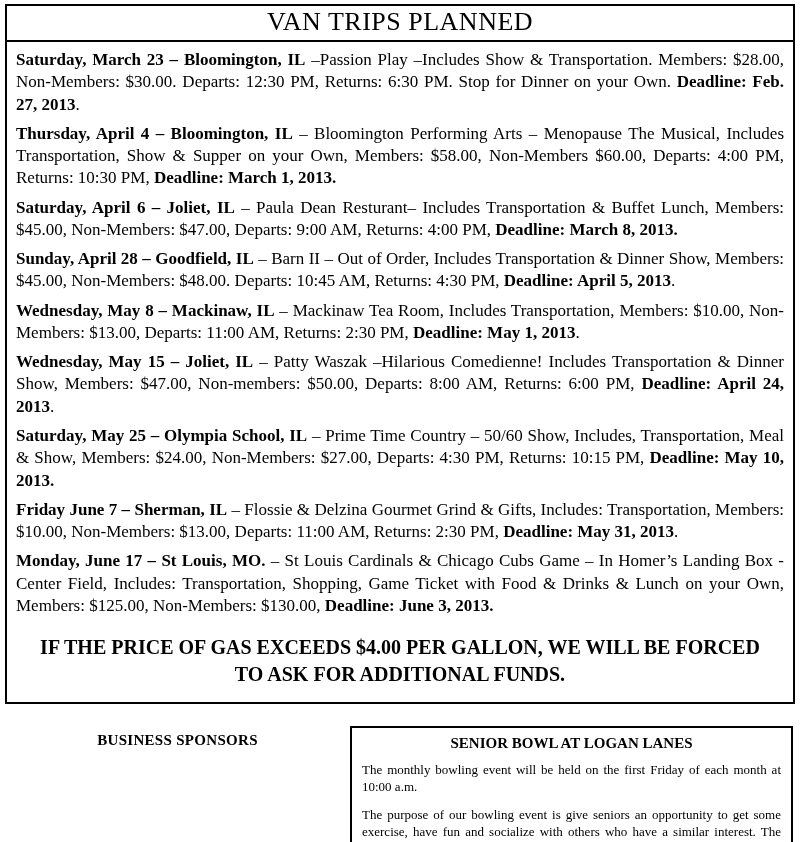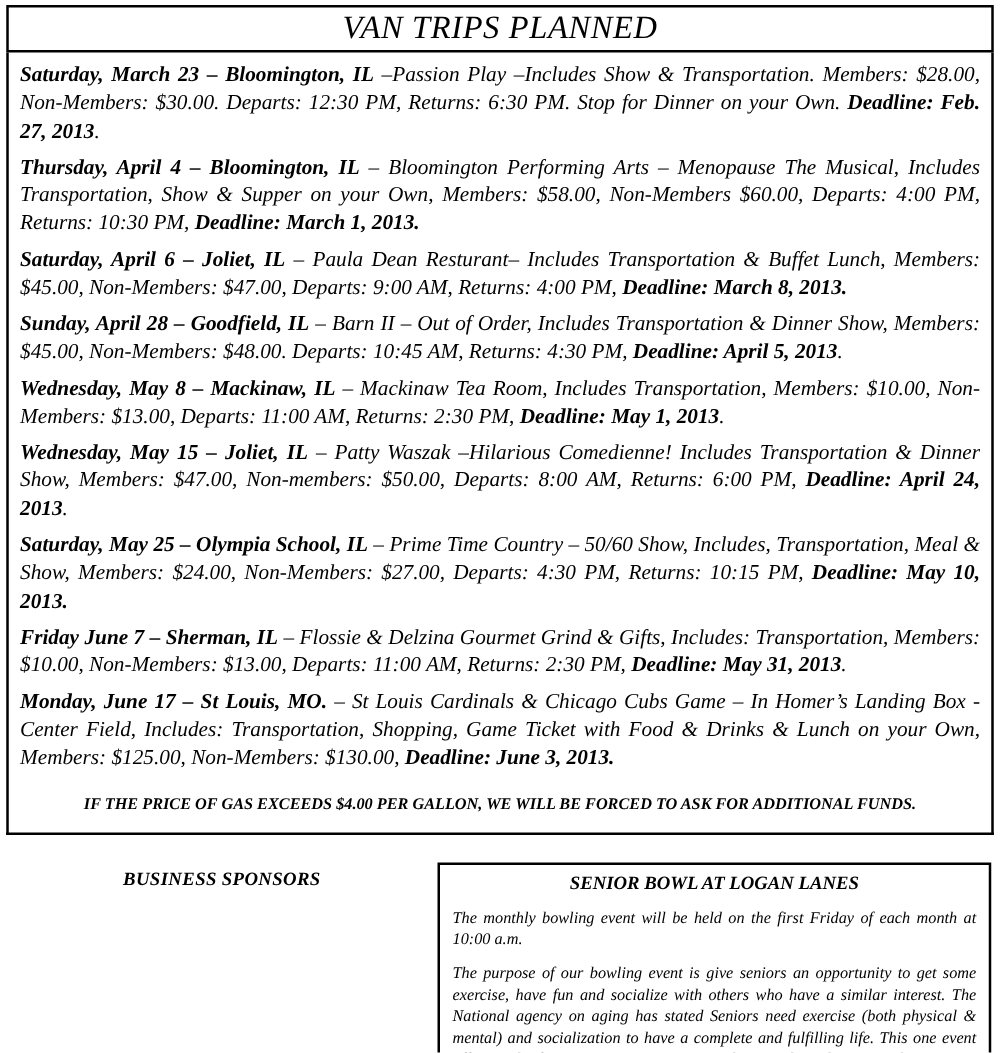--- a/index.html
+++ b/index.html
@@ -2,21 +2,21 @@
 <html><head>
 <meta charset="utf-8">
 <style>
   * { box-sizing: border-box; }
   html, body { margin: 0; padding: 0; }
   body {
     width: 800px; height: 842px;
     background: #ffffff; color: #000;
     font-family: "Liberation Serif", serif;
   }
-  .page { width: 800px; height: 842px; padding: 4px 5px 0 5px; overflow: hidden; font-style: italic; }
+  .page { width: 800px; height: 842px; padding: 4px 5px 0 5px; overflow: hidden; }
 
   .title-box {
     border: 2px solid #000;
     text-align: center;
     padding: 1px 0 3px 0;
   }
   .page-title {
     margin: 0;
     font-size: 26px;
     font-weight: 400;
@@ -32,21 +32,21 @@
     margin: 0 0 7px 0;
     text-align: justify;
     font-size: 17px;
     line-height: 1.31;
   }
   .trip b { font-weight: bold; }
 
   .gas-warning {
     font-weight: bold;
     text-align: center;
-    font-size: 13px;
+    font-size: 20px;
     line-height: 1.35;
     margin: 17px 20px 12px 20px;
   }
 
   .bottom-row { display: flex; margin-top: 22px; }
   .sponsors-col {
     width: 345px;
     text-align: center;
     padding-top: 6px;
     font-weight: bold;

